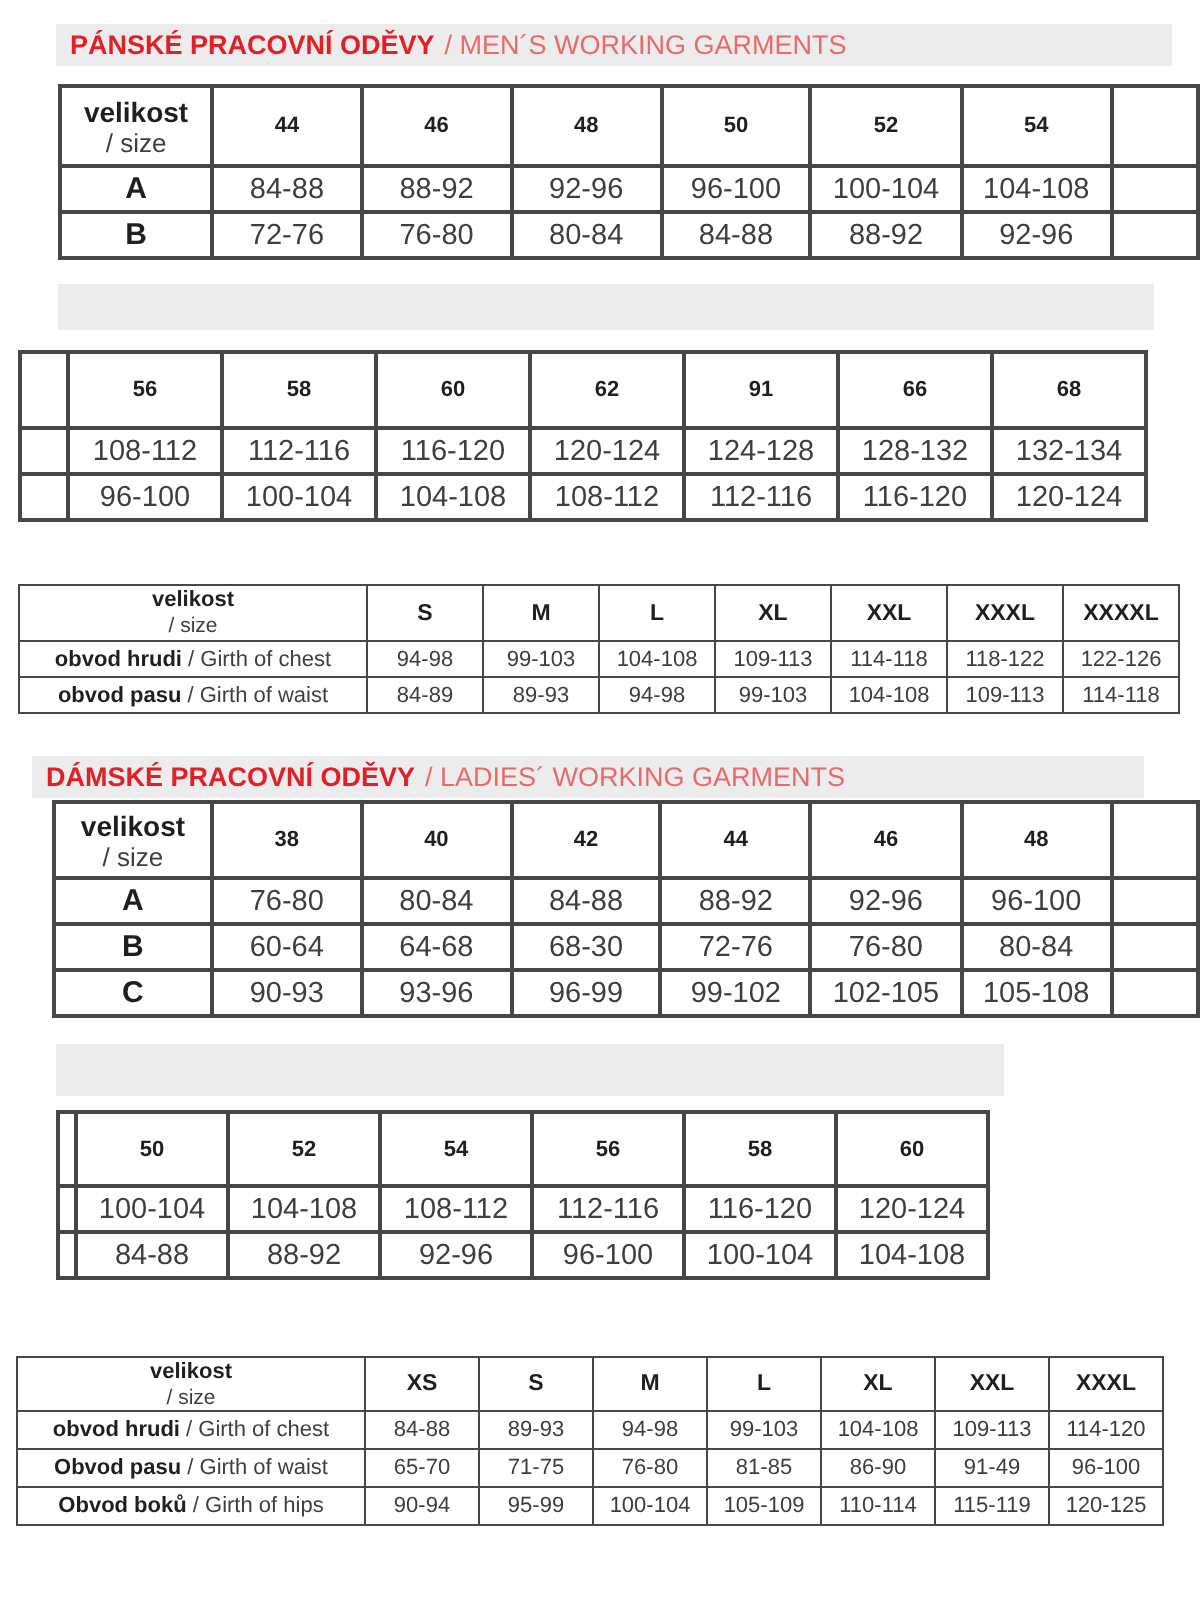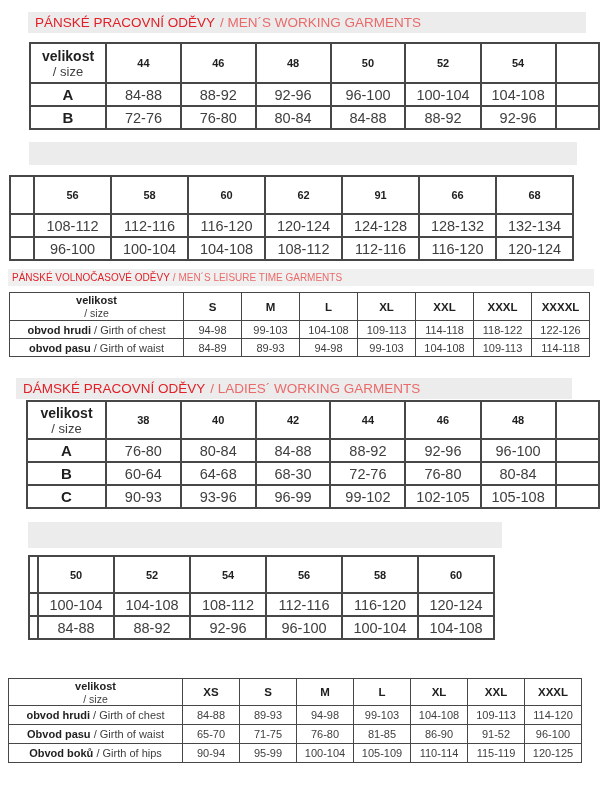--- a/index.html
+++ b/index.html
@@ -5,21 +5,21 @@
   html,body{margin:0;padding:0;}
   #page{
     position:relative;width:600px;height:800px;background:#ffffff;
     overflow:hidden;font-family:"Liberation Sans",sans-serif;
   }
   
   .hband{
     position:absolute;background:var(--band_gray,#ececec);
     display:flex;align-items:center;white-space:nowrap;
   }
-  .hband .hcz{font-weight:400;color:var(--accent_red,#e01f26);}
+  .hband .hcz{font-weight:700;color:var(--accent_red,#e01f26);}
   .hband .hen{font-weight:400;color:var(--accent_red_light,#ea6a6a);margin-left:5px;}
   .hband.big{font-size:13.5px;padding-left:7px;}
   .hband.small{font-size:10px;padding-left:4px;background:var(--band_gray_light,#f0f0f0);}
   
   .gband{position:absolute;background:var(--band_gray,#ececec);}
   
   table.tbl{
     position:absolute;border-collapse:collapse;table-layout:fixed;
     font-family:"Liberation Sans",sans-serif;
   }
@@ -146,24 +146,20 @@
           <td class="val">100-104</td>
           <td class="val">104-108</td>
           <td class="val">108-112</td>
           <td class="val">112-116</td>
           <td class="val">116-120</td>
           <td class="val">120-124</td>
         </tr>
       </tbody>
     </table>
 
-  <div class="hband small" style="left:8px;top:269px;width:582px;height:17px;">
-    <span class="hcz">PÁNSKÉ VOLNOČASOVÉ ODĚVY</span>
-    <span class="hen" style="margin-left:3px;">/ MEN´S LEISURE TIME GARMENTS</span>
-  </div>
 
   <table class="tbl tbl-s t-ml" style="left:9px;top:292px;">
     <colgroup>
       <col style="width:174px">
         <col style="width:58px">
         <col style="width:58px">
       <col style="width:58px">
         <col style="width:58px">
         <col style="width:58px">
       <col style="width:58px">
@@ -355,21 +351,21 @@
           <td class="val">109-113</td>
           <td class="val">114-120</td>
         </tr>
         <tr>
           <th class="rl2"><b>Obvod pasu</b><span> / Girth of waist</span></th>
           <td class="val">65-70</td>
           <td class="val">71-75</td>
           <td class="val">76-80</td>
           <td class="val">81-85</td>
           <td class="val">86-90</td>
-          <td class="val">91-52</td>
+          <td class="val">91-49</td>
           <td class="val">96-100</td>
         </tr>
         <tr>
           <th class="rl2"><b>Obvod boků</b><span> / Girth of hips</span></th>
           <td class="val">90-94</td>
           <td class="val">95-99</td>
           <td class="val">100-104</td>
           <td class="val">105-109</td>
           <td class="val">110-114</td>
           <td class="val">115-119</td>

